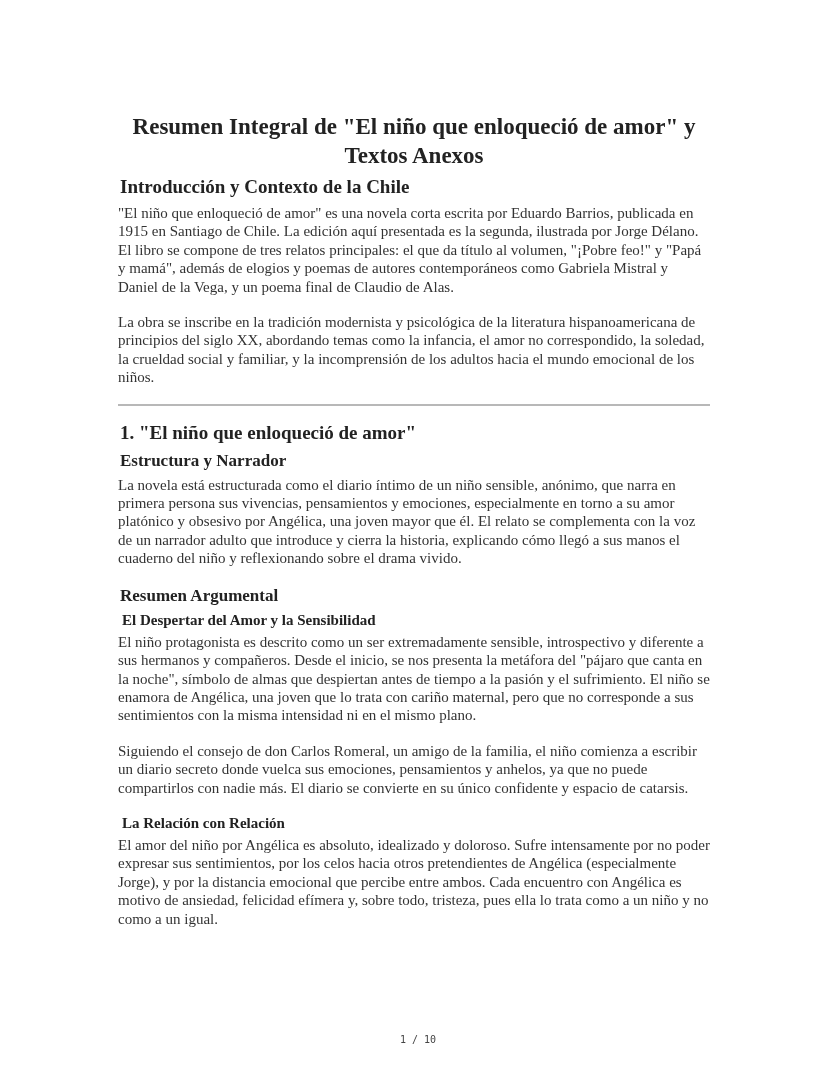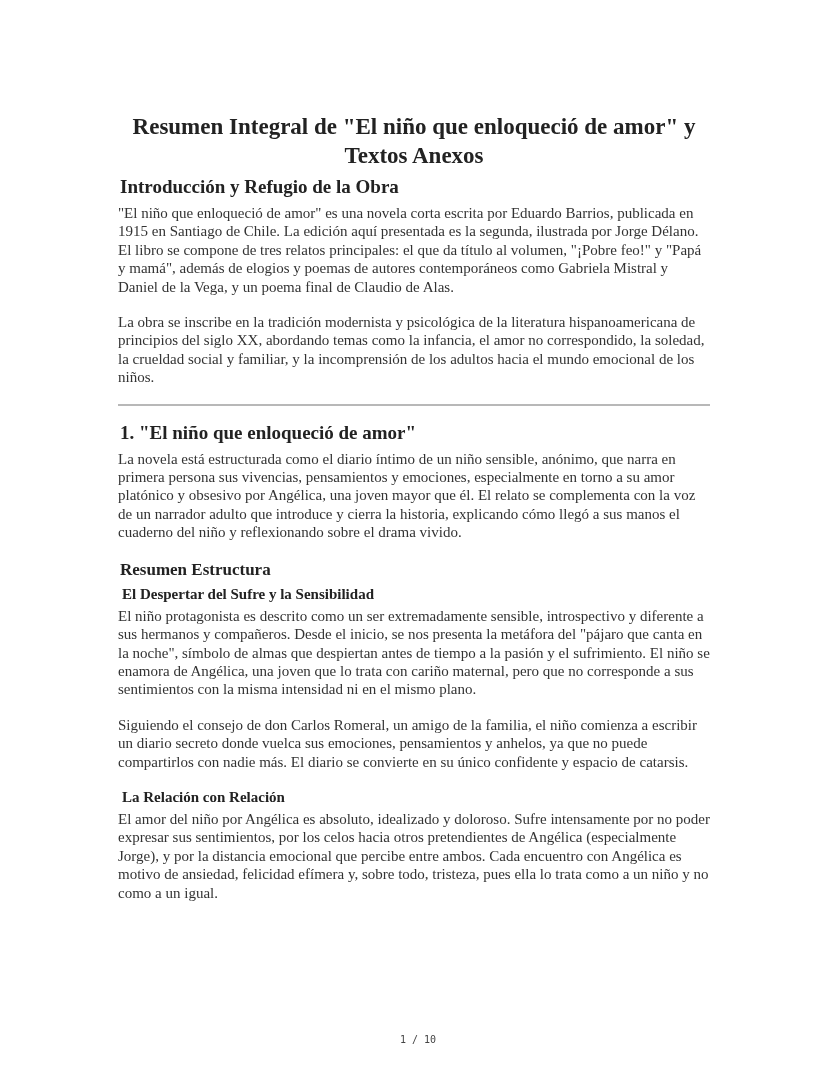--- a/index.html
+++ b/index.html
@@ -74,36 +74,37 @@
   }
 </style>
 </head>
 <body>
 
 <div class="page">
   <div class="content">
 
     <h1 class="doc-title">Resumen Integral de "El niño que enloqueció de amor" y Textos Anexos</h1>
 
-    <h2 class="section-heading">Introducción y Refugio de la Obra</h2>
+    <h2 class="section-heading">Introducción y Contexto de la Chile</h2>
 
     <p class="body-text">"El niño que enloqueció de amor" es una novela corta escrita por Eduardo Barrios, publicada en 1915 en Santiago de Chile. La edición aquí presentada es la segunda, ilustrada por Jorge Délano. El libro se compone de tres relatos principales: el que da título al volumen, "¡Pobre feo!" y "Papá y mamá", además de elogios y poemas de autores contemporáneos como Gabriela Mistral y Daniel de la Vega, y un poema final de Claudio de Alas.</p>
 
     <p class="body-text">La obra se inscribe en la tradición modernista y psicológica de la literatura hispanoamericana de principios del siglo XX, abordando temas como la infancia, el amor no correspondido, la soledad, la crueldad social y familiar, y la incomprensión de los adultos hacia el mundo emocional de los niños.</p>
 
     <hr class="section-divider">
 
     <h2 class="section-heading">1. "El niño que enloqueció de amor"</h2>
 
+    <h3 class="subsection-heading">Estructura y Narrador</h3>
 
     <p class="body-text">La novela está estructurada como el diario íntimo de un niño sensible, anónimo, que narra en primera persona sus vivencias, pensamientos y emociones, especialmente en torno a su amor platónico y obsesivo por Angélica, una joven mayor que él. El relato se complementa con la voz de un narrador adulto que introduce y cierra la historia, explicando cómo llegó a sus manos el cuaderno del niño y reflexionando sobre el drama vivido.</p>
 
-    <h3 class="subsection-heading">Resumen Estructura</h3>
+    <h3 class="subsection-heading">Resumen Argumental</h3>
 
-    <h4 class="subsubsection-heading">El Despertar del Sufre y la Sensibilidad</h4>
+    <h4 class="subsubsection-heading">El Despertar del Amor y la Sensibilidad</h4>
 
     <p class="body-text">El niño protagonista es descrito como un ser extremadamente sensible, introspectivo y diferente a sus hermanos y compañeros. Desde el inicio, se nos presenta la metáfora del "pájaro que canta en la noche", símbolo de almas que despiertan antes de tiempo a la pasión y el sufrimiento. El niño se enamora de Angélica, una joven que lo trata con cariño maternal, pero que no corresponde a sus sentimientos con la misma intensidad ni en el mismo plano.</p>
 
 
     <p class="body-text">Siguiendo el consejo de don Carlos Romeral, un amigo de la familia, el niño comienza a escribir un diario secreto donde vuelca sus emociones, pensamientos y anhelos, ya que no puede compartirlos con nadie más. El diario se convierte en su único confidente y espacio de catarsis.</p>
 
     <h4 class="subsubsection-heading">La Relación con Relación</h4>
 
     <p class="body-text">El amor del niño por Angélica es absoluto, idealizado y doloroso. Sufre intensamente por no poder expresar sus sentimientos, por los celos hacia otros pretendientes de Angélica (especialmente Jorge), y por la distancia emocional que percibe entre ambos. Cada encuentro con Angélica es motivo de ansiedad, felicidad efímera y, sobre todo, tristeza, pues ella lo trata como a un niño y no como a un igual.</p>
 

